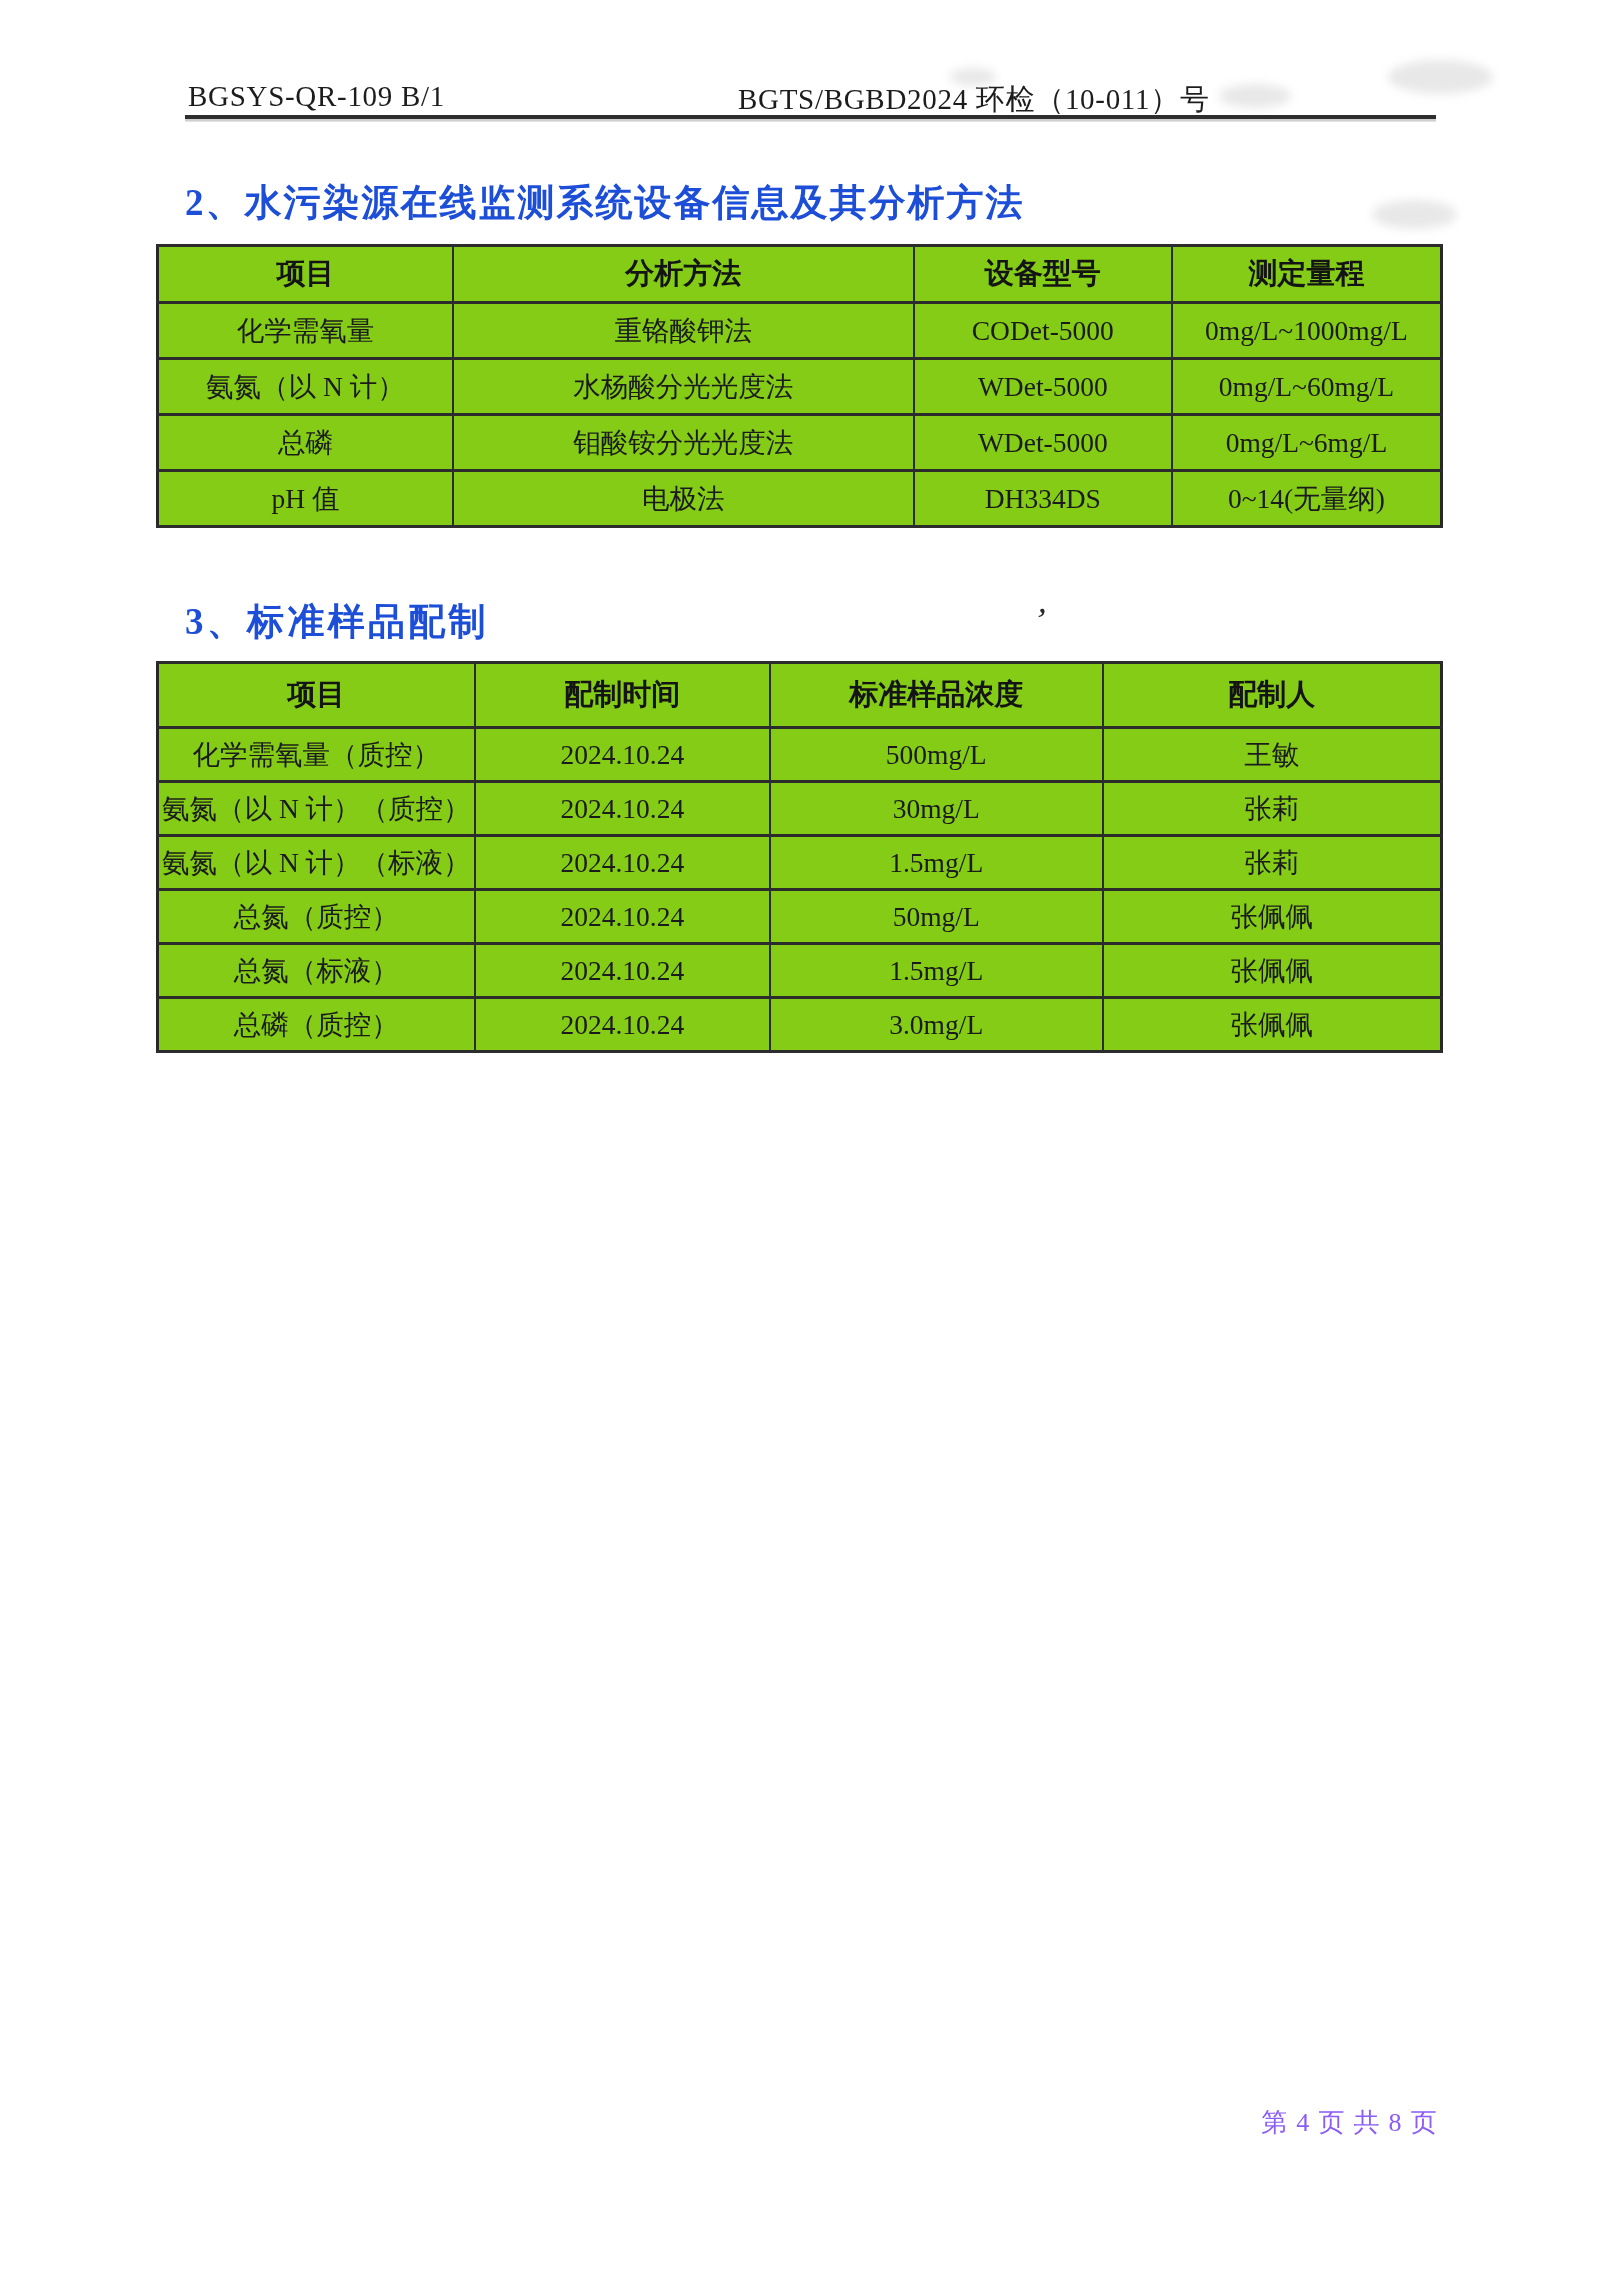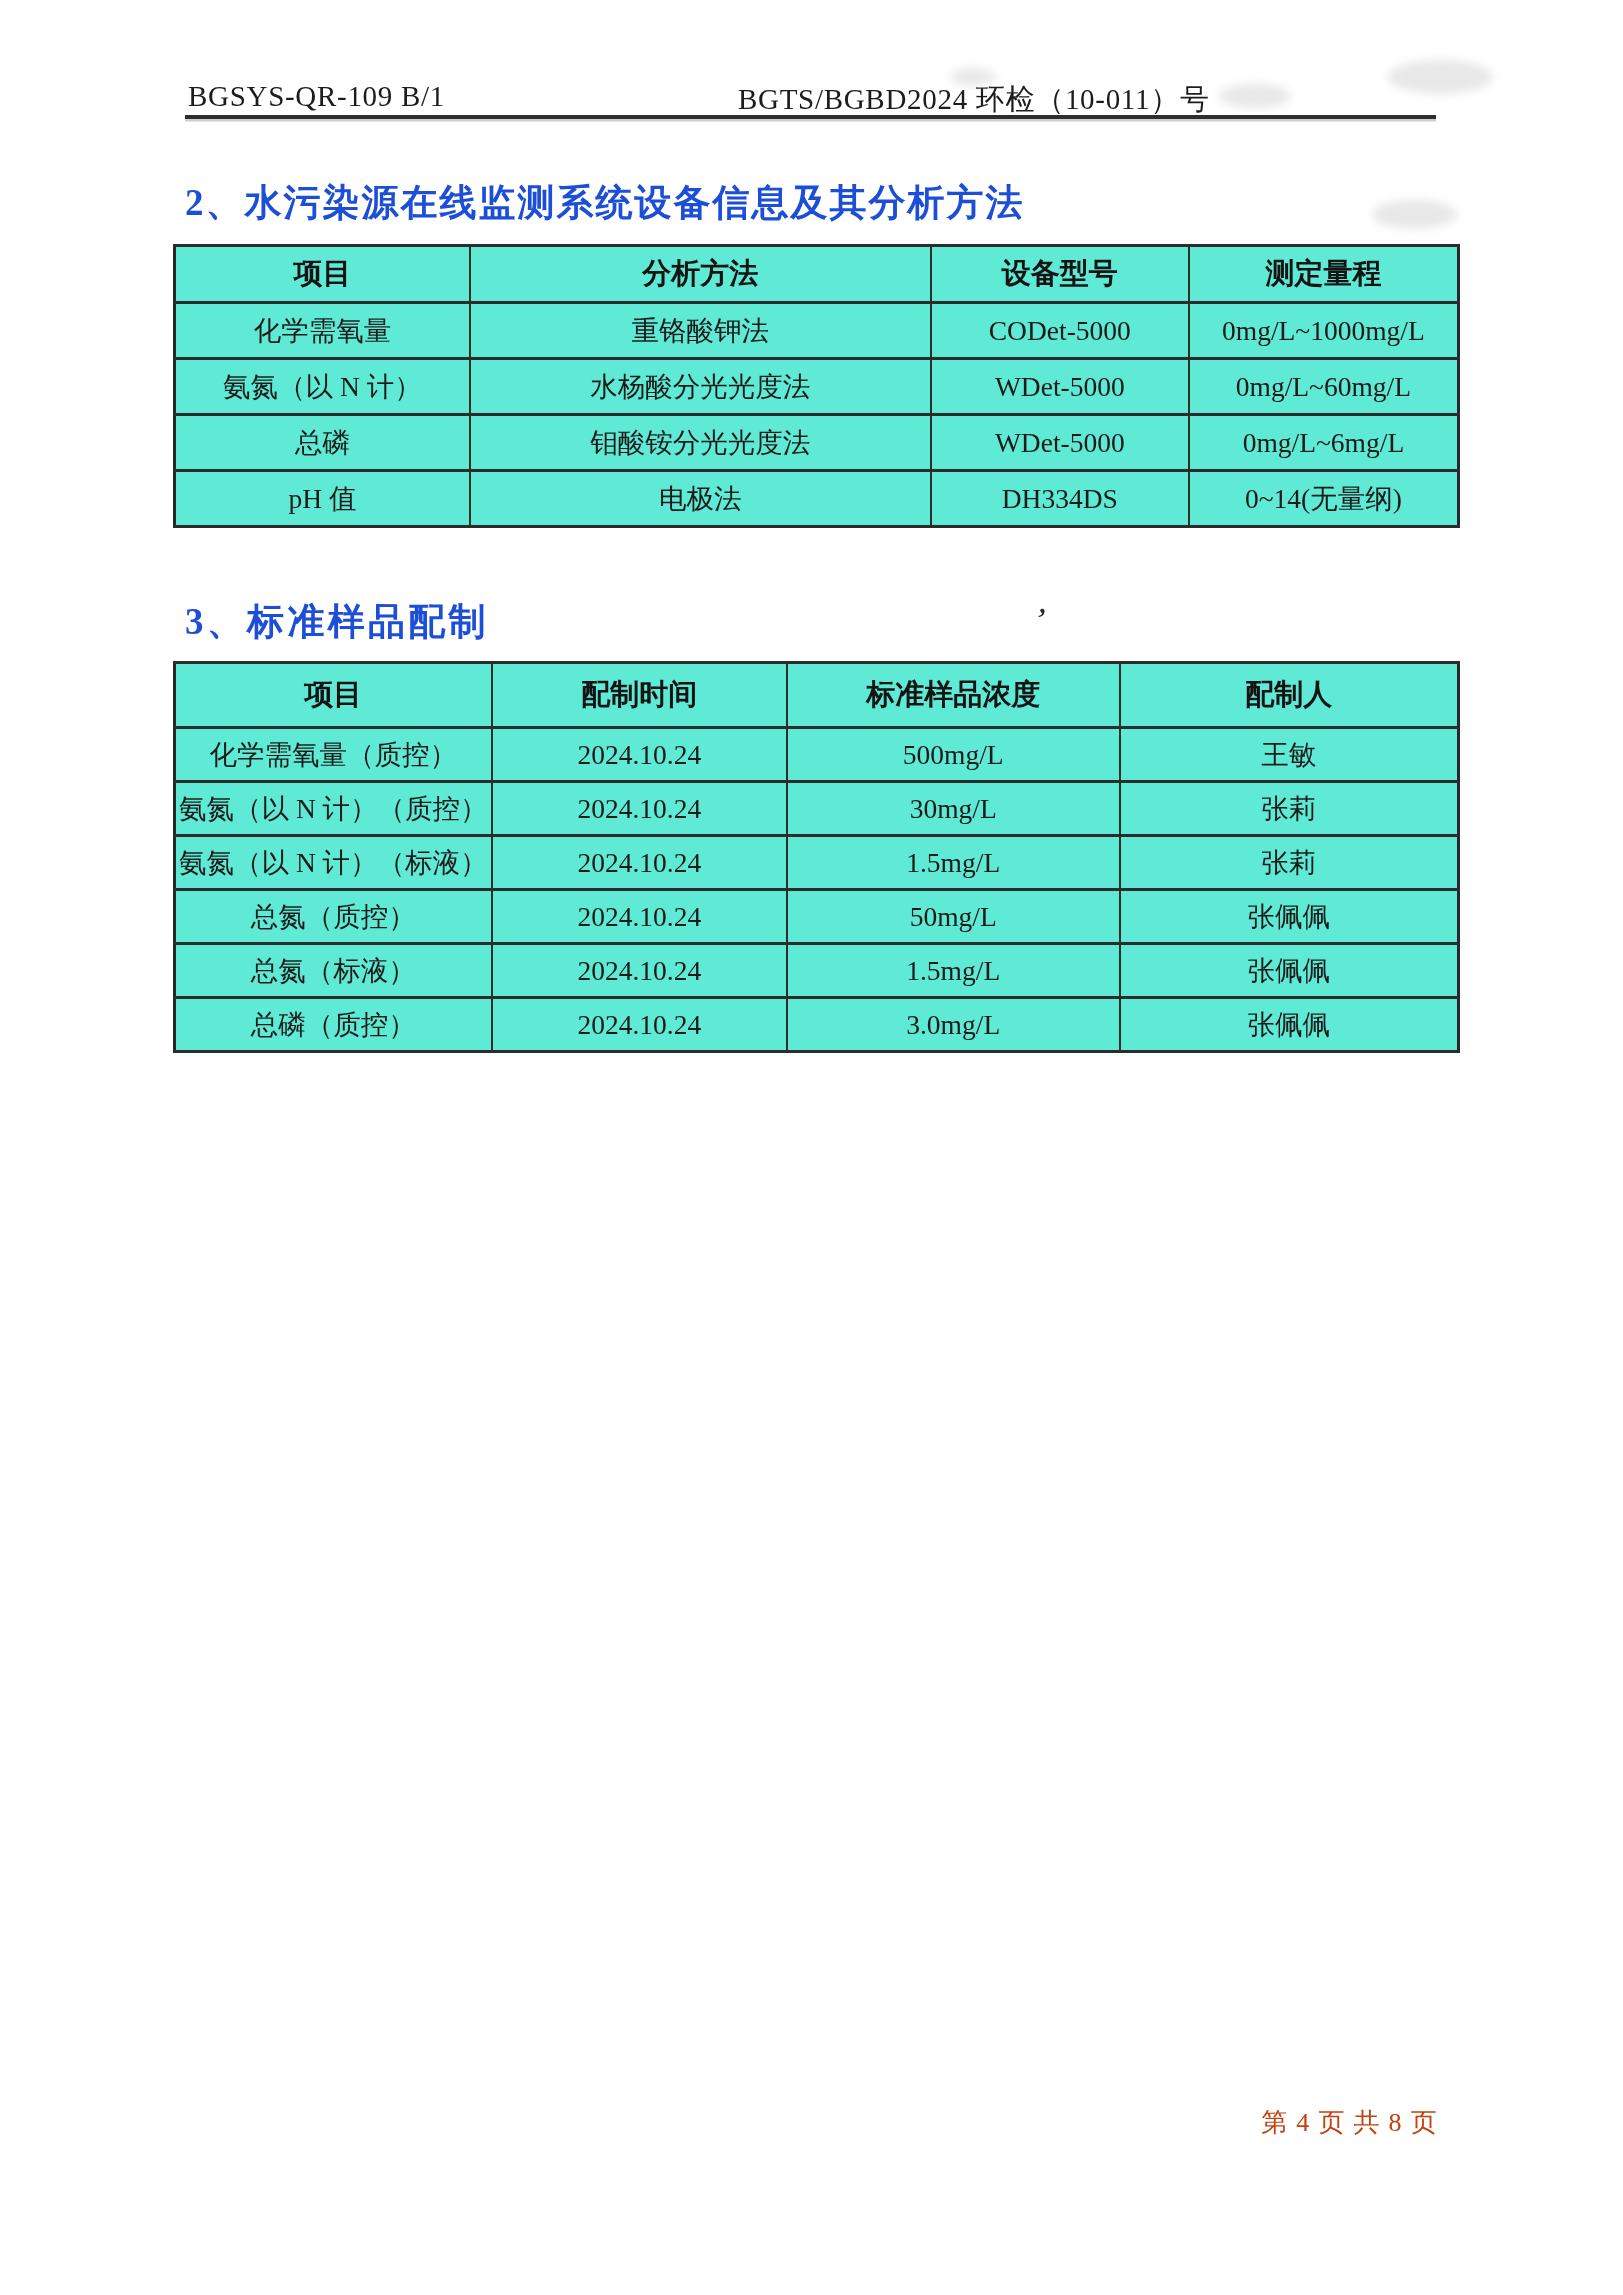--- a/index.html
+++ b/index.html
@@ -46,25 +46,25 @@
     letter-spacing: 2px;
     white-space: nowrap;
     color: #1d4ed8;
   }
   #heading-2 { top: 178px; }
   #heading-3 { top: 597px; letter-spacing: 3.3px; }
 
   
   table.doc-table {
     position: absolute;
-    left: 173px;
+    left: 156px;
     width: 1287px;
     border-collapse: collapse;
     table-layout: fixed;
-    background: #5eead4;
+    background: #84cc16;
   }
   #table-devices { top: 244px; }
   #table-samples { top: 661px; }
 
   table.doc-table td, table.doc-table th {
     border: 2px solid #2c2c2c;
     border-top-width: 3.3px;
     border-bottom-width: 3.3px;
     text-align: center;
     vertical-align: middle;
@@ -84,21 +84,21 @@
   #table-samples tr.row   { height: 54px; }
 
   
   .doc-footer {
     position: absolute;
     top: 2105px;
     right: 185px;
     font-size: 26px;
     letter-spacing: 1.3px;
     white-space: nowrap;
-    color: #c2410c;
+    color: #8b5cf6;
   }
 
   
   .stray-quote {
     position: absolute;
     left: 1035px; top: 601px;
     font-size: 35px;
     color: #2a2a2a;
     transform: rotate(8deg);
   }

